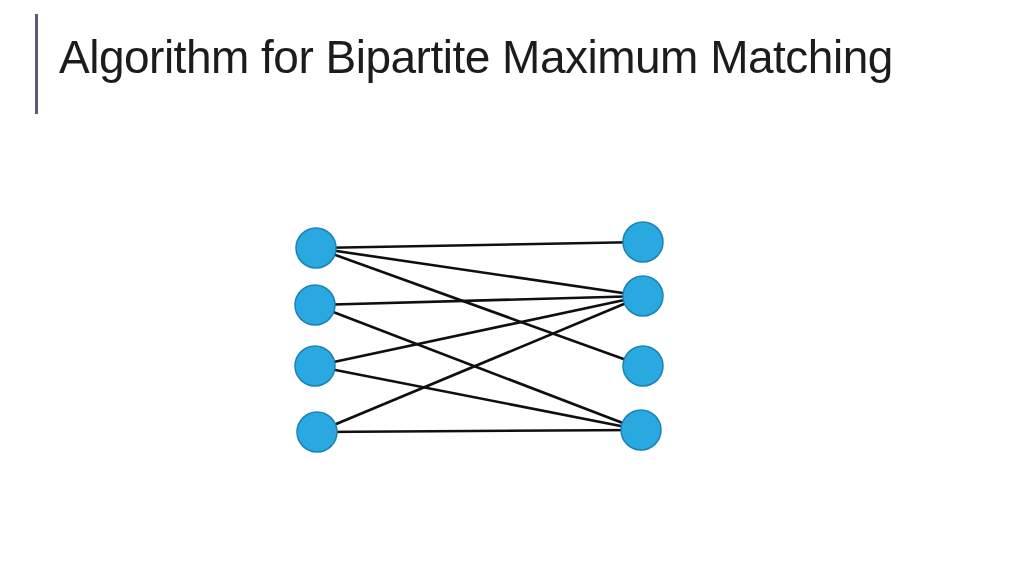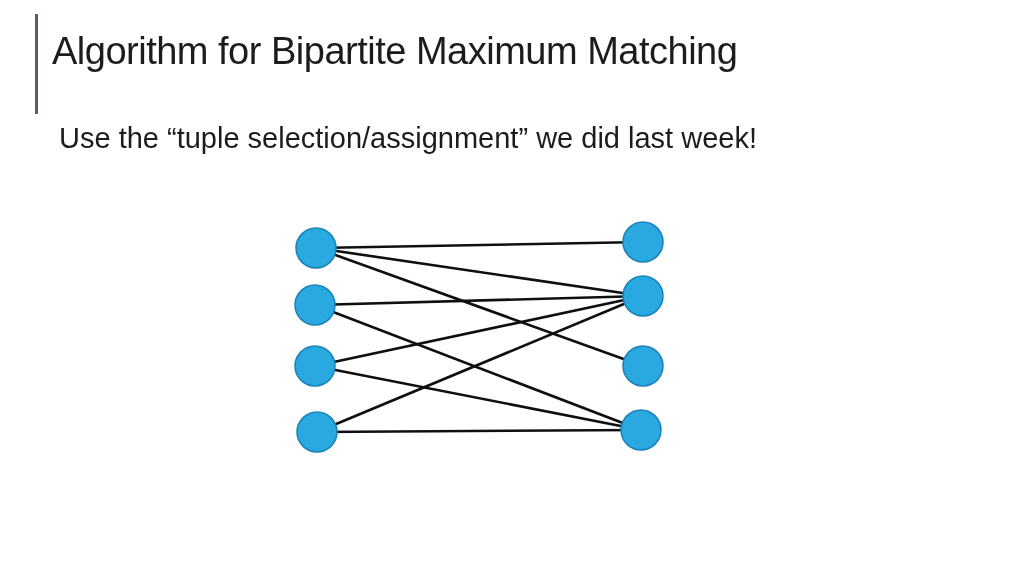--- a/index.html
+++ b/index.html
@@ -17,24 +17,24 @@
   }
   .accent-bar {
     position: absolute;
     left: 35px;
     top: 14px;
     width: 3px;
     height: 100px;
   }
   .title {
     position: absolute;
-    left: 52px;
+    left: 59px;
     top: 30px;
     margin: 0;
-    font-size: 38px;
+    font-size: 46px;
     font-weight: 400;
     letter-spacing: -0.5px;
     white-space: nowrap;
     text-align: right;
   }
   .subtitle {
     position: absolute;
     left: 59px;
     top: 122px;
     margin: 0;
@@ -50,21 +50,20 @@
 </style>
 </head>
 <body>
 
 <div class="slide">
 
   <div class="accent-bar" style="background: rgb(90, 90, 123);"></div>
 
   <h1 class="title" style="color: rgb(28, 28, 28);">Algorithm for Bipartite Maximum Matching</h1>
 
-  <p class="subtitle" style="color: rgb(28, 28, 28);">Use the “tuple selection/assignment” we did last week!</p>
 
   <svg class="graph-svg" width="1024" height="576" viewBox="0 0 1024 576">
       <line x1="316" y1="248" x2="643" y2="242" stroke="#0f0f0f" stroke-width="2.6"></line>
       <line x1="316" y1="248" x2="643" y2="296" stroke="#0f0f0f" stroke-width="2.6"></line>
       <line x1="316" y1="248" x2="643" y2="366" stroke="#0f0f0f" stroke-width="2.6"></line>
       <line x1="315" y1="305" x2="643" y2="296" stroke="#0f0f0f" stroke-width="2.6"></line>
       <line x1="315" y1="305" x2="641" y2="430" stroke="#0f0f0f" stroke-width="2.6"></line>
       <line x1="315" y1="366" x2="643" y2="296" stroke="#0f0f0f" stroke-width="2.6"></line>
       <line x1="315" y1="366" x2="641" y2="430" stroke="#0f0f0f" stroke-width="2.6"></line>
       <line x1="317" y1="432" x2="643" y2="296" stroke="#0f0f0f" stroke-width="2.6"></line>

